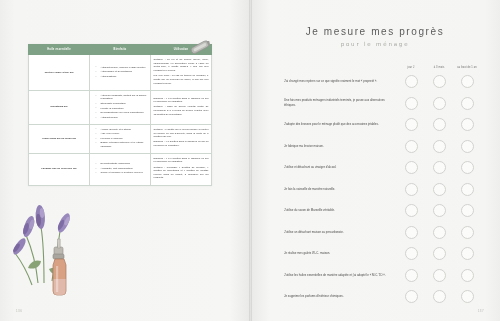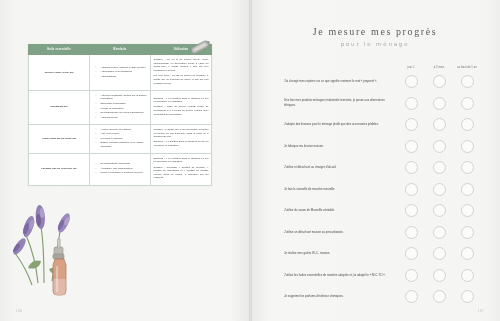--- a/index.html
+++ b/index.html
@@ -42,21 +42,21 @@
 
   
   .lav-ill{position:absolute;left:8px;bottom:22px;width:104px;height:108px;}
 
   .pg-num{position:absolute;bottom:8px;font-size:3px;color:#b8b8b4;letter-spacing:.4px;}
   .pg-left{left:16px;}
   .pg-right{right:16px;}
 
   
   .title-block{position:absolute;left:0;right:0;top:26px;text-align:center;}
-  .r-title{font-family:Liberation Serif, serif;font-size:10px;color:#5c5c5c;
+  .r-title{font-family:Liberation Sans, sans-serif;font-size:10px;color:#5c5c5c;
     letter-spacing:1.6px;font-weight:400;}
   .r-sub{font-family:"DejaVu Sans", sans-serif;font-size:5.5px;color:#a8a8a4;
     letter-spacing:1.8px;margin-top:4px;}
 
   .check-area{position:absolute;left:34px;top:54px;width:196px;}
   .col-heads{display:flex;justify-content:flex-end;align-items:flex-end;
     height:16px;margin-bottom:2px;}
   .col-head{width:26px;text-align:center;font-size:2.6px;color:#6f6f6f;
     line-height:1.4;letter-spacing:.1px;margin-left:2px;}
   .crow{display:flex;align-items:center;min-height:19px;margin-bottom:2.5px;}

